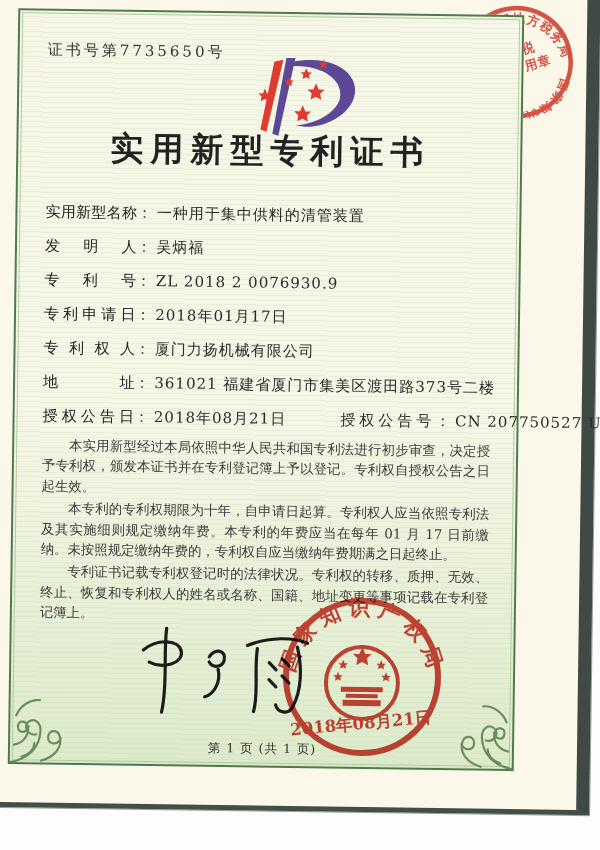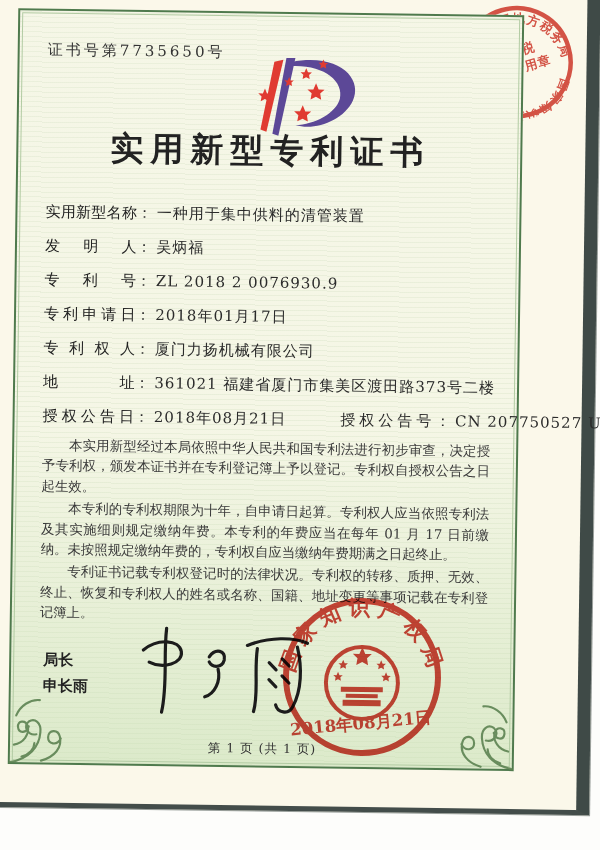--- a/index.html
+++ b/index.html
@@ -176,24 +176,20 @@
         </div>
 
         <div class="paras">
           <p>本实用新型经过本局依照中华人民共和国专利法进行初步审查，决定授予专利权，颁发本证书并在专利登记簿上予以登记。专利权自授权公告之日起生效。</p>
           <p>本专利的专利权期限为十年，自申请日起算。专利权人应当依照专利法及其实施细则规定缴纳年费。本专利的年费应当在每年 01 月 17 日前缴纳。未按照规定缴纳年费的，专利权自应当缴纳年费期满之日起终止。</p>
           <p>专利证书记载专利权登记时的法律状况。专利权的转移、质押、无效、终止、恢复和专利权人的姓名或名称、国籍、地址变更等事项记载在专利登记簿上。</p>
         </div>
       </div>
 
       <div class="bottom">
-        <div class="signoff">
-          <div>局长</div>
-          <div>申长雨</div>
-        </div>
 
         <svg class="signature" viewBox="0 0 210 105">
           <g fill="none" stroke="currentColor" stroke-width="3.2" stroke-linecap="round">
             <path d="M22,34 C36,22 58,23 60,35 C62,47 42,53 28,46"></path>
             <path d="M45,12 C42,40 47,68 41,96"></path>
             <path d="M88,40 C94,31 105,33 103,43 C101,51 91,51 88,45"></path>
             <path d="M97,52 C100,64 94,77 84,80"></path>
             <path d="M126,28 C148,19 172,19 186,25"></path>
             <path d="M136,31 C133,54 138,76 133,94"></path>
             <path d="M176,29 C181,49 181,72 172,89 C168,97 157,95 155,87"></path>

